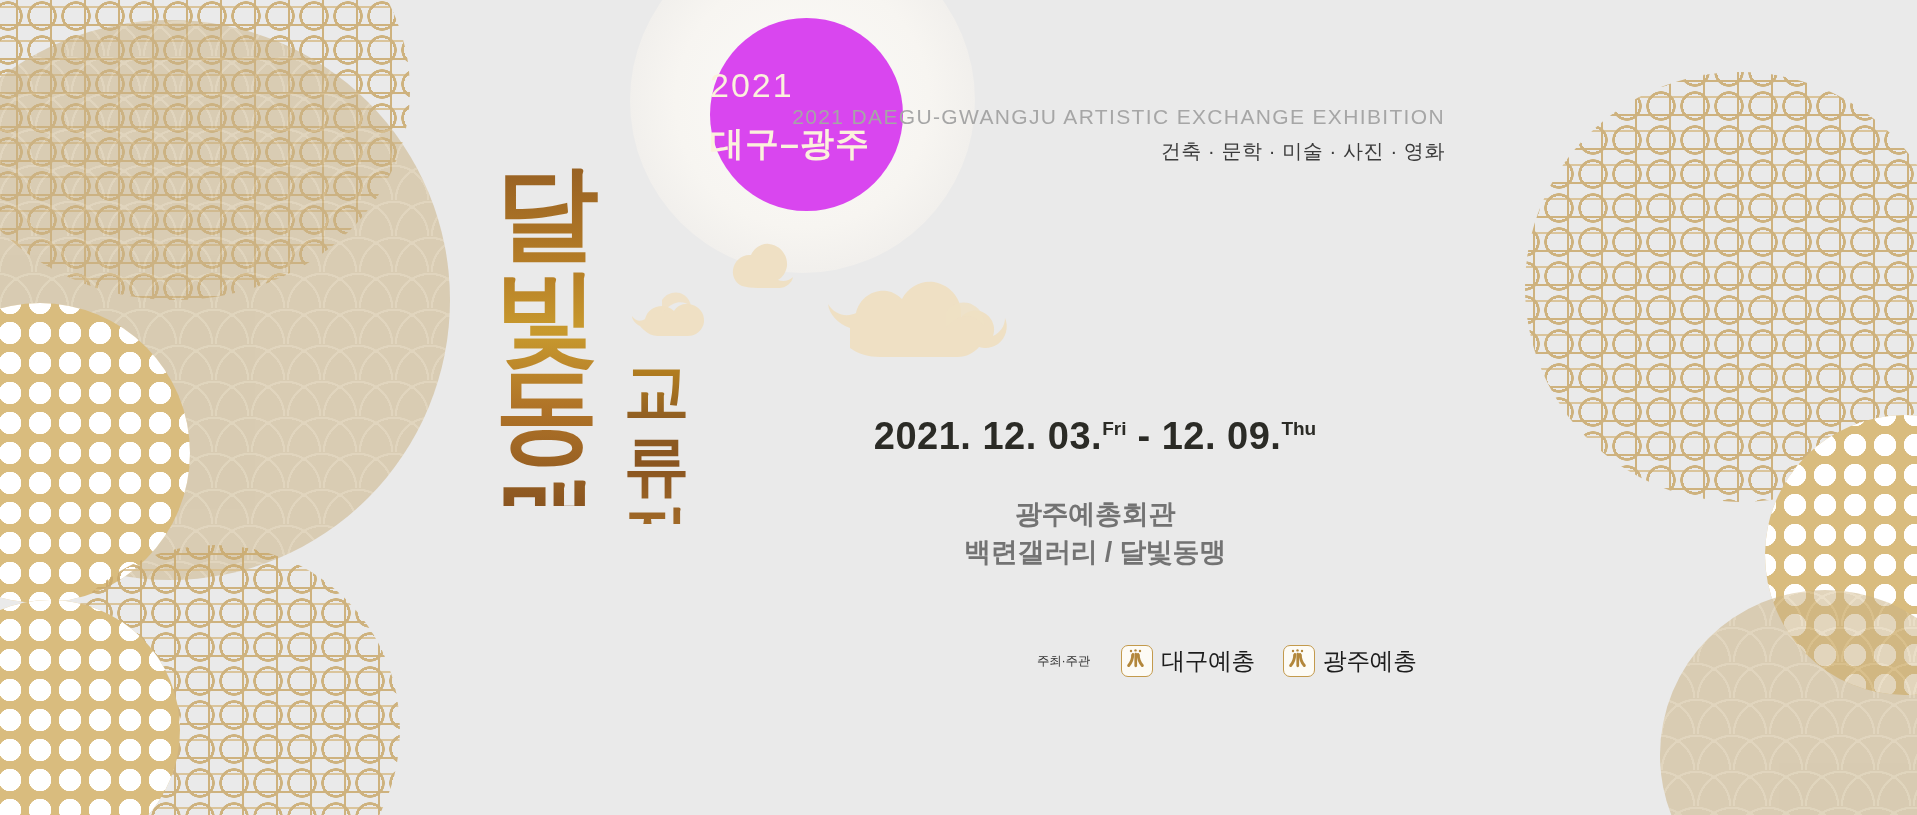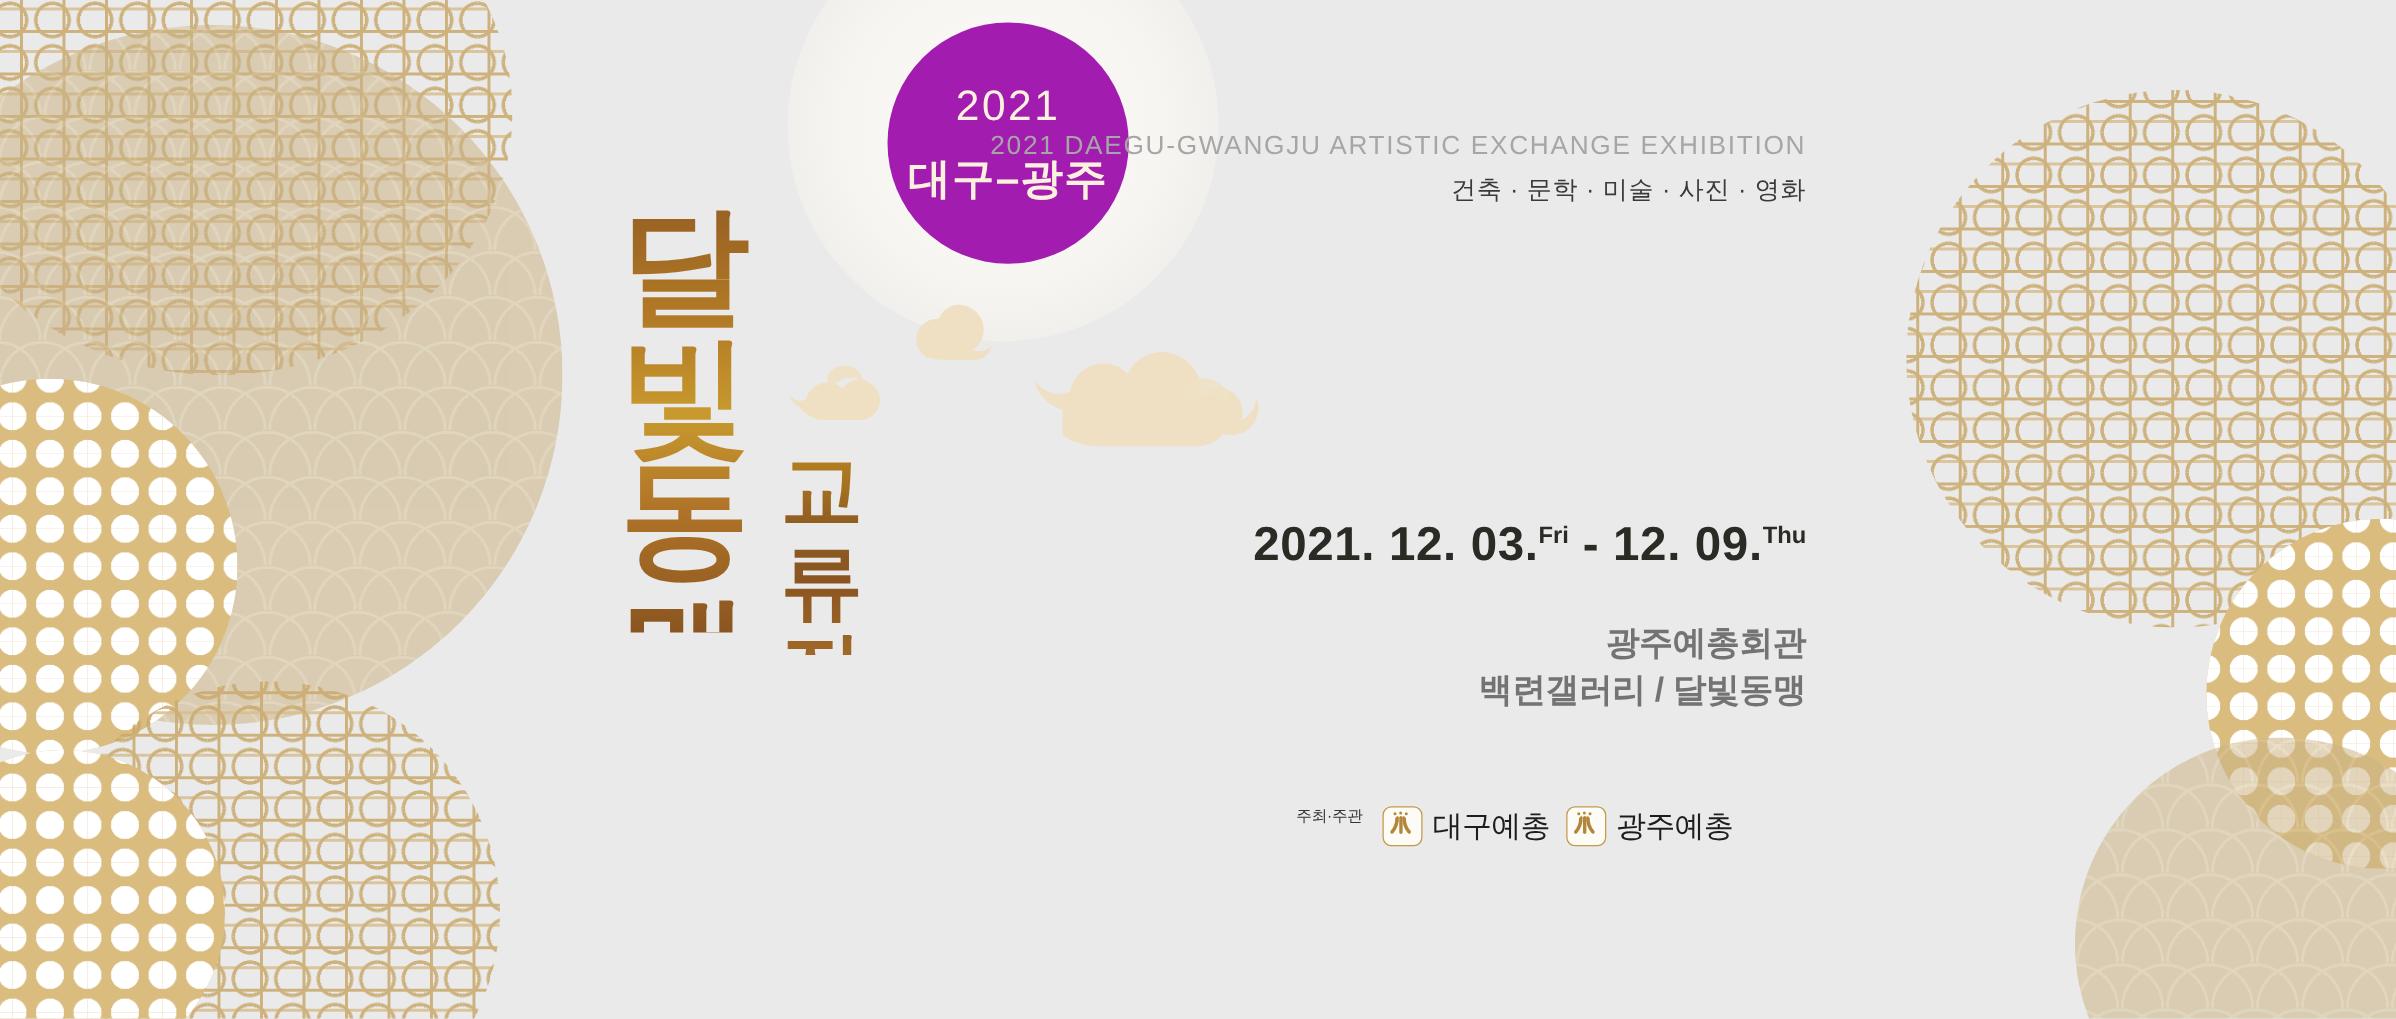--- a/index.html
+++ b/index.html
@@ -66,23 +66,23 @@
     background-size:30px 30px,30px 30px,30px 30px,30px 30px;
   }
 
   
   .halo{
     position:absolute;border-radius:50%;
     background:radial-gradient(circle,#FBFAF8 0%,#F7F5F1 52%,#F1EFEC 72%,rgba(238,238,238,0) 78%);
   }
   .moon{
     position:absolute;border-radius:50%;
-    background:#a21caf;
+    background:#d946ef;
     display:flex;flex-direction:column;
-    align-items:center;justify-content:center;
+    justify-content:center;
     color:#FBF1DC;
     line-height:1.15;
   }
   .moon-year{font-size:34px;letter-spacing:2px;font-weight:400;}
   .moon-city{font-size:34px;letter-spacing:1px;font-weight:700;margin-top:18px;}
 
   
   .cloud{position:absolute;pointer-events:none;}
 
   
@@ -120,35 +120,35 @@
   }
   .eng-line{
     font-size:21px;letter-spacing:1.35px;
     color:#A6A6A6;font-weight:400;white-space:nowrap;
   }
   .genre-line{
     font-size:20px;color:#3A3A3A;margin-top:9px;
     letter-spacing:.6px;white-space:nowrap;font-weight:400;
   }
 
-  .date-block{position:absolute;text-align:right;}
+  .date-block{position:absolute;text-align:center;}
   .date-line{
     font-size:38px;font-weight:700;color:#2B2B26;
     white-space:nowrap;letter-spacing:.5px;
   }
   .date-line sup{font-size:19px;font-weight:700;vertical-align:super;letter-spacing:0;}
   .venue{
     margin-top:37px;font-size:27px;font-weight:700;
     color:#737373;line-height:1.42;letter-spacing:-.3px;
   }
 
   
   .sponsors{
     position:absolute;
-    display:flex;gap:13px;
+    display:flex;align-items:center;gap:28px;
   }
   .spon-label{font-size:12.5px;color:#333;letter-spacing:-.2px;margin-right:3px;white-space:nowrap;}
   .spon-item{display:flex;align-items:center;gap:8px;}
   .spon-name{font-size:24px;font-weight:400;color:#1D1D1D;letter-spacing:-.6px;white-space:nowrap;}
   .spon-mark{
     width:30px;height:30px;border-radius:7px;
     background:#FDFBF5;border:1.6px solid #C39A4C;
     position:relative;flex:0 0 auto;
   }
   .spon-mark svg{position:absolute;left:0;top:0;}

